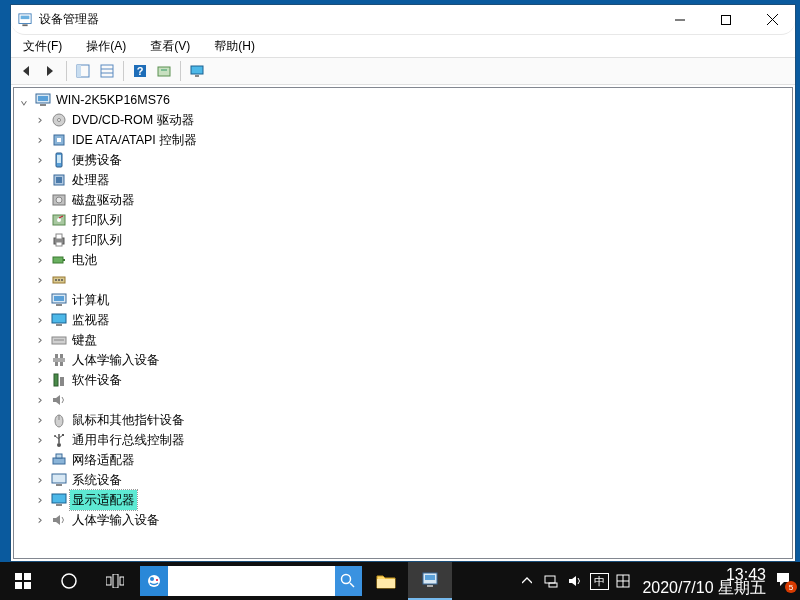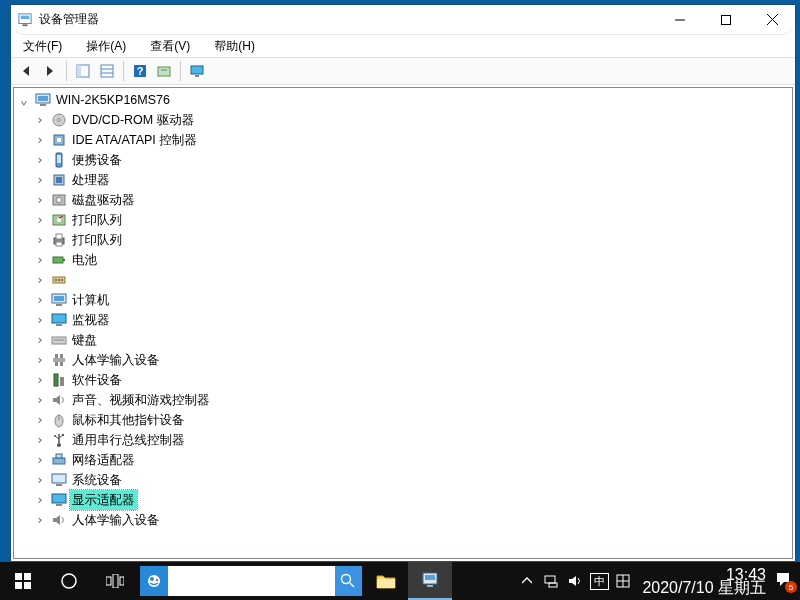--- a/index.html
+++ b/index.html
@@ -297,21 +297,20 @@
           <span class="nlabel">软件设备</span>
         </div>
         <div class="node depth1">
           <span class="expander">›</span>
           <span class="nicon">
             <svg width="16" height="16">
               <path d="M2 6 L5 6 L9 3 L9 13 L5 10 L2 10 Z" fill="#888"></path>
               <path d="M11 5 Q14 8 11 11" fill="none" stroke="#888"></path>
             </svg>
           </span>
-          <span class="nlabel">声音、视频和游戏控制器</span>
         </div>
         <div class="node depth1">
           <span class="expander">›</span>
           <span class="nicon">
             <svg width="16" height="16">
               <ellipse cx="8" cy="9" rx="4" ry="6" fill="#d0d0d0" stroke="#888"></ellipse>
               <line x1="8" y1="3" x2="8" y2="8" stroke="#888"></line>
             </svg>
           </span>
           <span class="nlabel">鼠标和其他指针设备</span>

